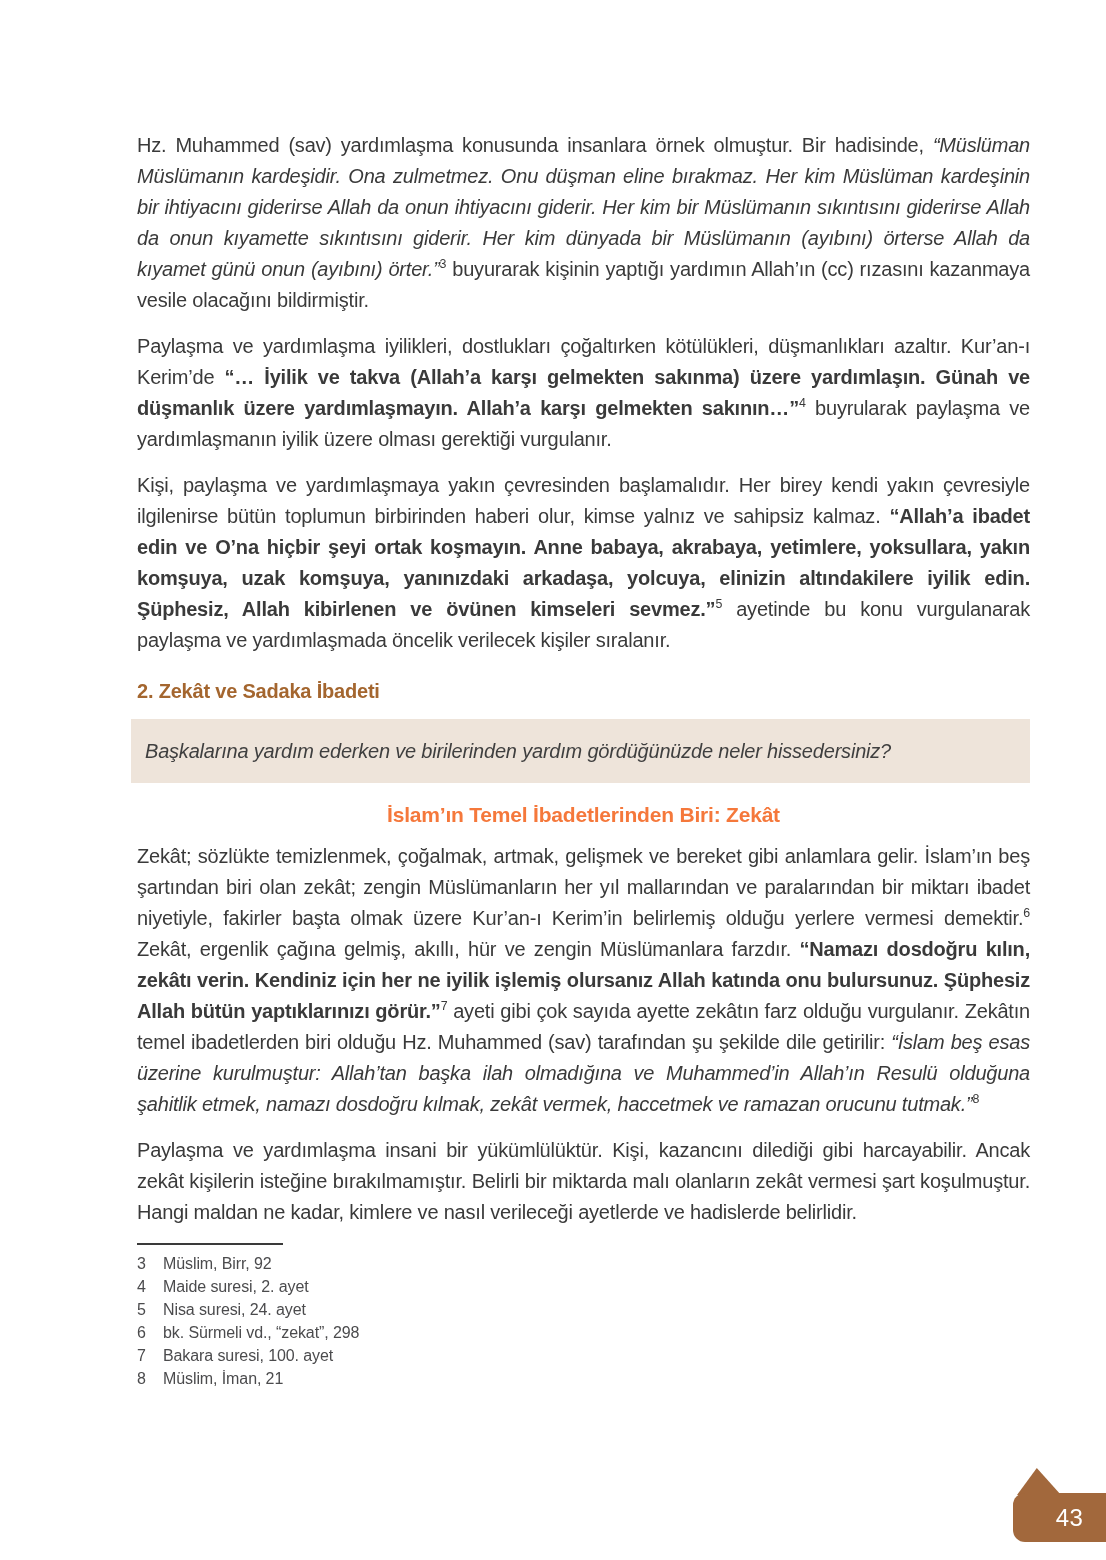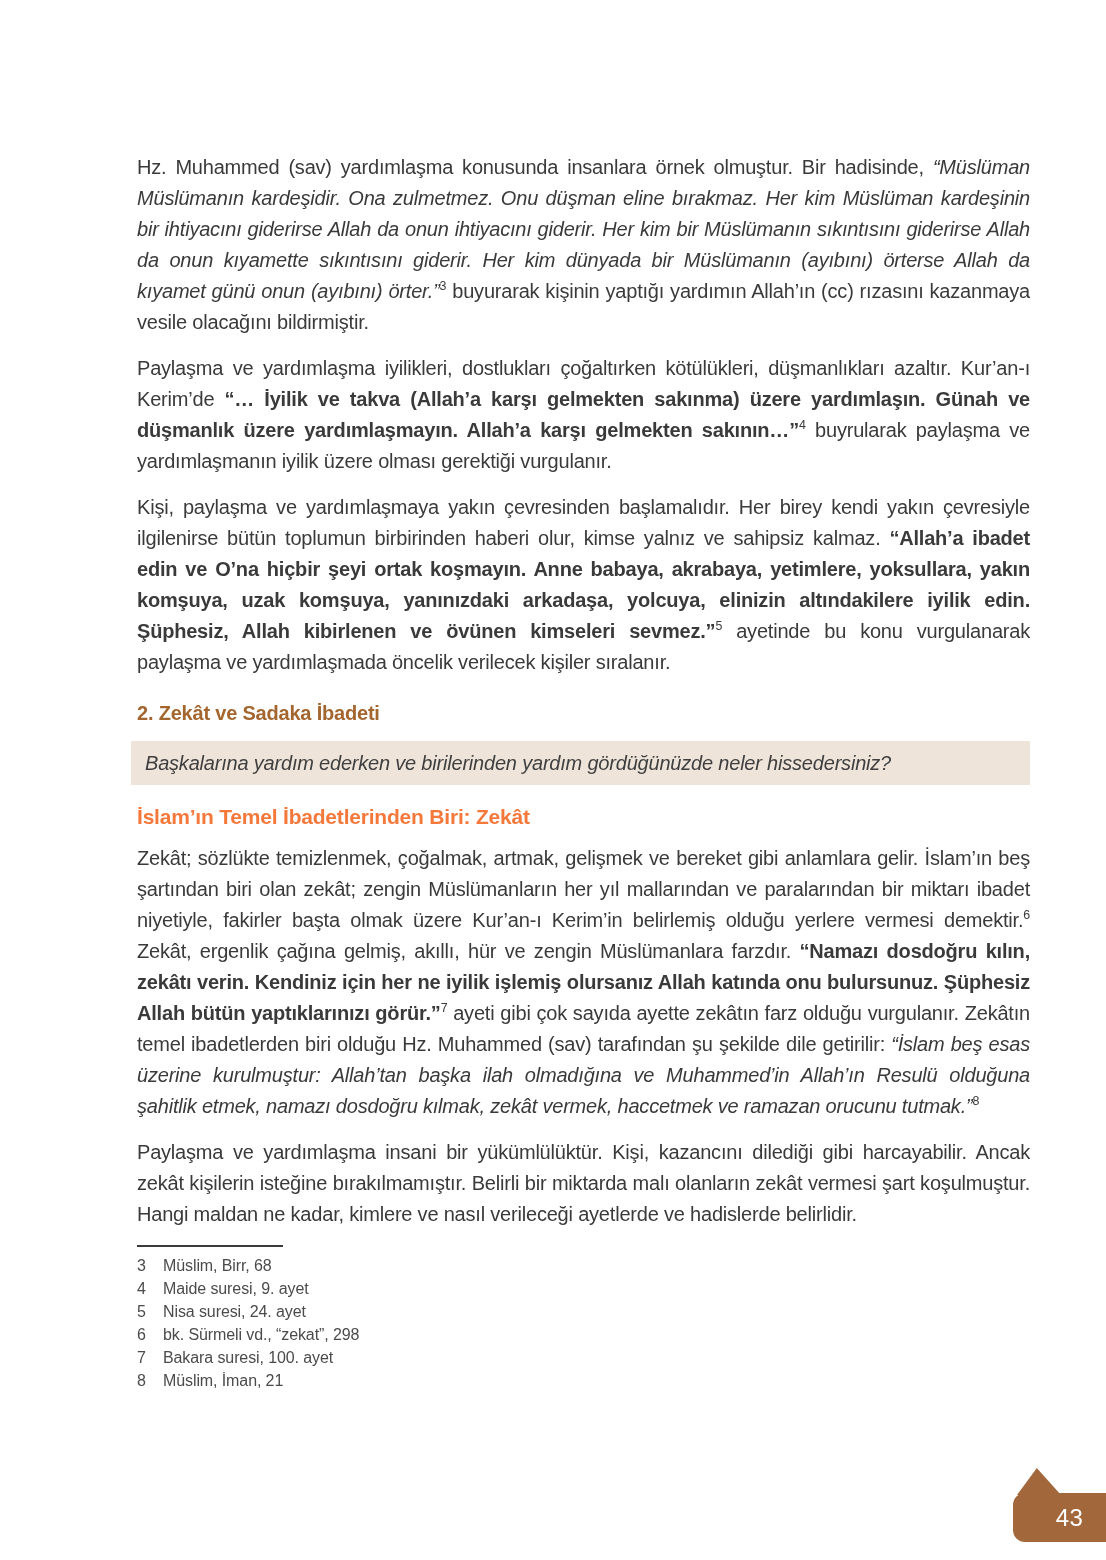--- a/index.html
+++ b/index.html
@@ -16,21 +16,21 @@
     position: absolute;
     top: 55px;
     right: 76px;
     font-size: 21px;
     font-weight: 700;
     letter-spacing: -0.2px;
     color: #a4662f;
   }
   .content {
     position: absolute;
-    top: 152px;
+    top: 130px;
     left: 137px;
     width: 893px;
   }
   .para {
     font-size: 20px;
     line-height: 31px;
     letter-spacing: -0.2px;
     text-align: justify;
     margin: 0 0 15px 0;
   }
@@ -44,29 +44,30 @@
     letter-spacing: -0.2px;
     margin: 24px 0 16px 0;
   }
   .question-box {
     background: #eee4da;
     color: #3f3f3f;
     font-style: italic;
     font-size: 20px;
     line-height: 24px;
     letter-spacing: -0.2px;
-    padding: 10px 14px;
+    padding: 20px 14px;
     margin: 0 0 13px -6px;
   }
   .subsection-heading {
     font-size: 21px;
     font-weight: 700;
     color: #f5783b;
     letter-spacing: -0.2px;
     margin: 20px 0 14px 0;
+    text-align: center;
   }
   .footnotes { margin-top: 14px; }
   .footnote-rule {
     width: 146px;
     height: 2px;
     background: #3a3a3a;
     margin: 0 0 7px 0;
   }
   .footnote-item {
     display: flex;
@@ -135,25 +136,25 @@
     <h3 class="subsection-heading">İslam’ın Temel İbadetlerinden Biri: Zekât</h3>
 
     <p class="para"><span>Zekât; sözlükte temizlenmek, çoğalmak, artmak, gelişmek ve bereket gibi anlamlara gelir. İslam’ın beş şartından biri olan zekât; zengin Müslümanların her yıl mallarından ve paralarından bir miktarı ibadet niyetiyle, fakirler başta olmak üzere Kur’an-ı Kerim’in belirlemiş olduğu yerlere vermesi demektir.</span><sup>6</sup><span> Zekât, ergenlik çağına gelmiş, akıllı, hür ve zengin Müslümanlara farzdır. </span><span class="b">“Namazı dosdoğru kılın, zekâtı verin. Kendiniz için her ne iyilik işlemiş olursanız Allah katında onu bulursunuz. Şüphesiz Allah bütün yaptıklarınızı görür.”</span><sup>7</sup><span> ayeti gibi çok sayıda ayette zekâtın farz olduğu vurgulanır. Zekâtın temel ibadetlerden biri olduğu Hz. Muhammed (sav) tarafından şu şekilde dile getirilir: </span><span class="i">“İslam beş esas üzerine kurulmuştur: Allah’tan başka ilah olmadığına ve Muhammed’in Allah’ın Resulü olduğuna şahitlik etmek, namazı dosdoğru kılmak, zekât vermek, haccetmek ve ramazan orucunu tutmak.”</span><sup>8</sup></p>
 
     <p class="para"><span>Paylaşma ve yardımlaşma insani bir yükümlülüktür. Kişi, kazancını dilediği gibi harcayabilir. Ancak zekât kişilerin isteğine bırakılmamıştır. Belirli bir miktarda malı olanların zekât vermesi şart koşulmuştur. Hangi maldan ne kadar, kimlere ve nasıl verileceği ayetlerde ve hadislerde belirlidir.</span></p>
 
     <div class="footnotes">
       <div class="footnote-rule"></div>
       <div class="footnote-item">
         <span class="footnote-num">3</span>
-        <span>Müslim, Birr, 68</span>
+        <span>Müslim, Birr, 92</span>
       </div>
       <div class="footnote-item">
         <span class="footnote-num">4</span>
-        <span>Maide suresi, 9. ayet</span>
+        <span>Maide suresi, 2. ayet</span>
       </div>
       <div class="footnote-item">
         <span class="footnote-num">5</span>
         <span>Nisa suresi, 24. ayet</span>
       </div>
       <div class="footnote-item">
         <span class="footnote-num">6</span>
         <span>bk. Sürmeli vd., “zekat”, 298</span>
       </div>
       <div class="footnote-item">

